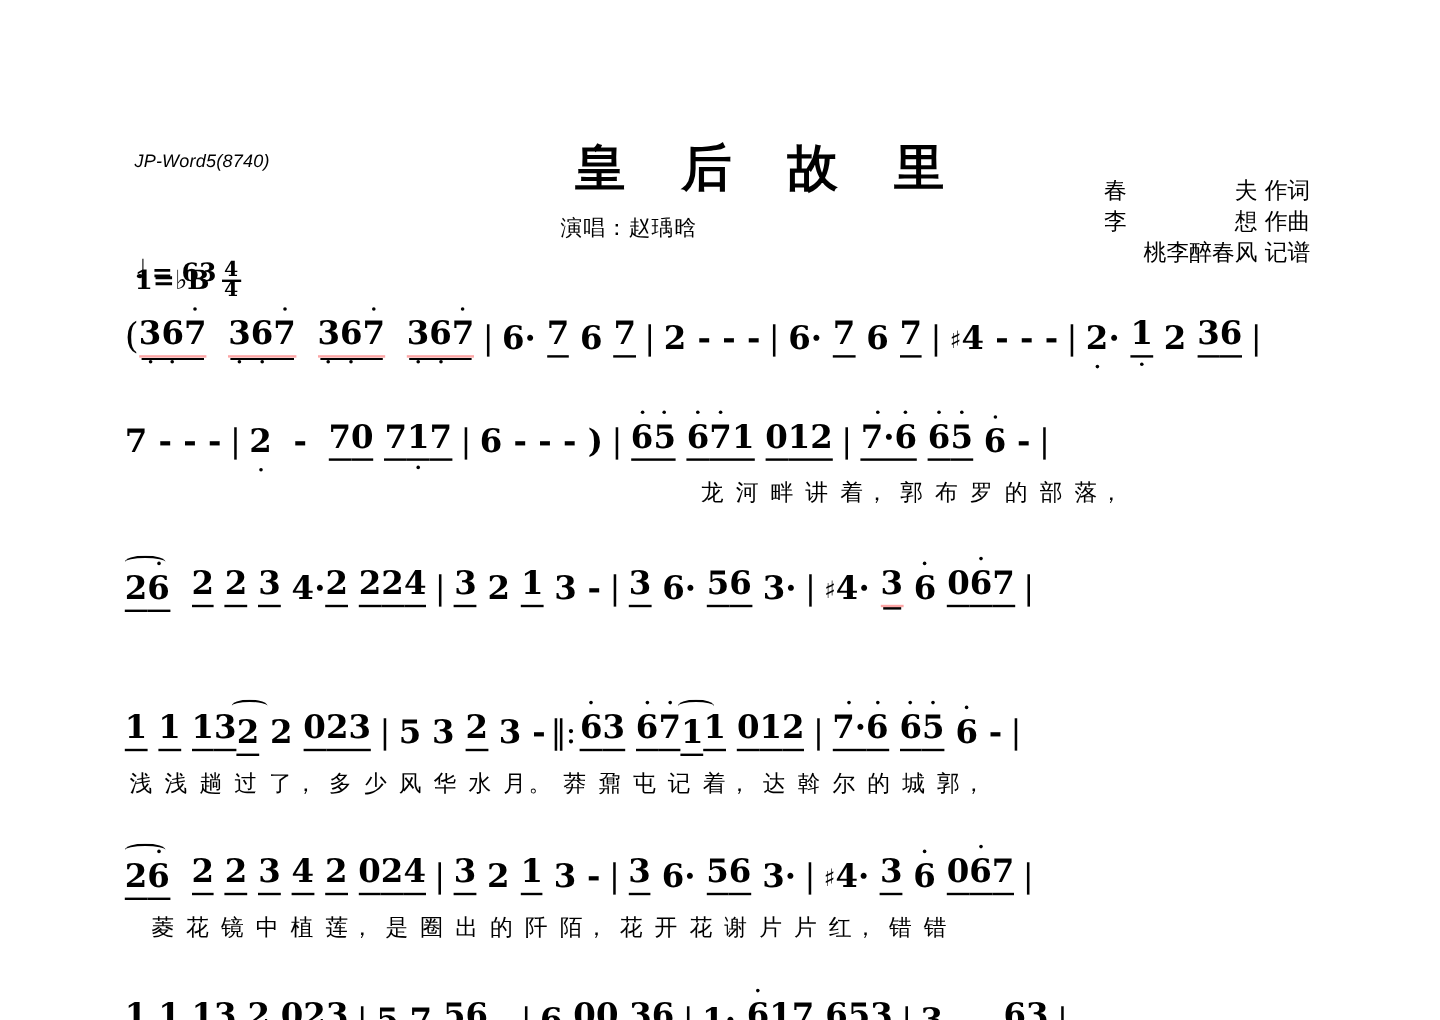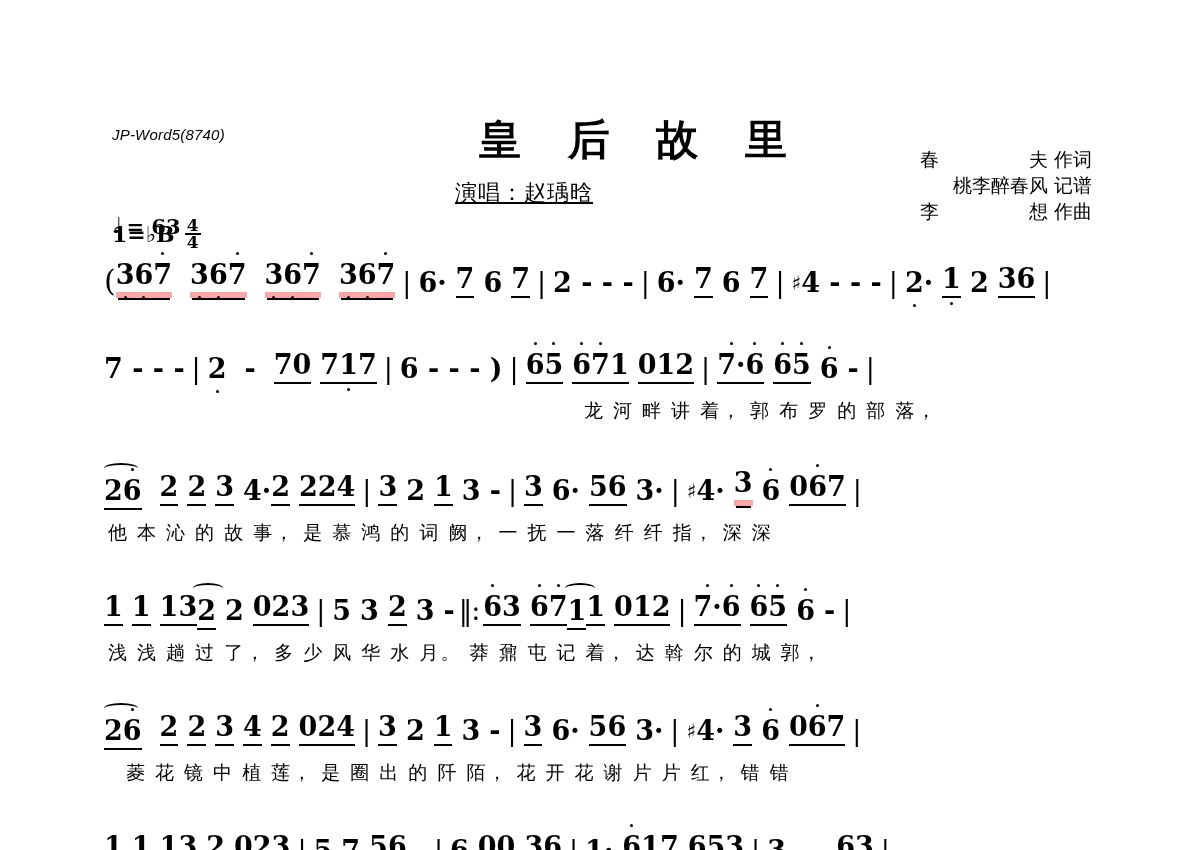--- a/index.html
+++ b/index.html
@@ -48,23 +48,22 @@
     padding-left: 33px;
   }
 
   .subtitle {
     position: absolute;
     left: 0;
     top: 178px;
     width: 1048px;
     text-align: center;
     font-family: "DejaVu Sans", sans-serif;
-    font-size: 22px;
+    font-size: 18px;
     letter-spacing: 1px;
-    text-decoration: underline;
   }
 
   .credits {
     position: absolute;
     right: 108px;
     top: 146px;
     font-family: "DejaVu Serif", "Liberation Serif", serif;
     font-size: 19px;
     line-height: 26px;
     text-align: right;
@@ -144,21 +143,21 @@
     letter-spacing: 0px;
     white-space: nowrap;
     height: 40px;
     display: flex;
     align-items: flex-end;
   }
   .notes .seg { display: inline-block; position: relative; }
 
   
   .u1 { border-bottom: 2px solid #000; padding-bottom: 2px; }
-  .u2 { border-bottom: 6px solid #fca5a5; padding-bottom: 2px; box-shadow: 0 4px 0 -2px #000; }
+  .u2 { border-bottom: 2px solid #fca5a5; padding-bottom: 2px; box-shadow: 0 4px 0 -2px #000; }
 
   .dotu { position: relative; }
   .dotu::after {
     content: "";
     position: absolute;
     left: 50%;
     bottom: -9px;
     width: 3px; height: 3px;
     margin-left: -1.5px;
     background: #000;
@@ -215,26 +214,26 @@
   <div class="doc-code">JP-Word5(8740)</div>
   <div class="title">皇 后 故 里</div>
   <div class="subtitle">演唱：赵瑀晗</div>
 
   <div class="credits">
     <div class="crow">
       <span class="names">春夫</span>
       <span class="role">作词</span>
     </div>
     <div class="crow">
+      <span class="names">李想</span>
+      <span class="role">作曲</span>
+    </div>
+    <div class="crow">
       <span class="names wide">桃李醉春风</span>
       <span class="role">记谱</span>
-    </div>
-    <div class="crow">
-      <span class="names">李想</span>
-      <span class="role">作曲</span>
     </div>
   </div>
 
   <div class="keysig">
     <span>1=♭B</span>
     <span class="meter">
       <span class="num">4</span>
       <span class="den">4</span>
     </span>
   </div>
@@ -372,21 +371,20 @@
         <span class="sp"></span>
       <span class="seg u2">3</span>
         <span class="sp"></span>
         <span class="seg dotl">6</span>
         <span class="sp"></span>
       <span class="seg u1">0</span>
         <span class="seg u1 dotl">6</span>
         <span class="seg u1">7</span>
       <span class="bar">|</span>
     </div>
-    <div class="lyrics" style="margin-left: 4px;">他 本 沁 的 故 事， 是 慕 鸿 的 词 阙， 一 抚 一 落 纤 纤 指， 深 深</div>
   </div>
 
   <div class="system" style="top: 586px;">
     <div class="notes">
       <span class="seg u1">1</span>
         <span class="sp"></span>
         <span class="seg u1">1</span>
         <span class="sp"></span>
       <span class="seg u1">1</span>
         <span class="seg u1">3</span>

